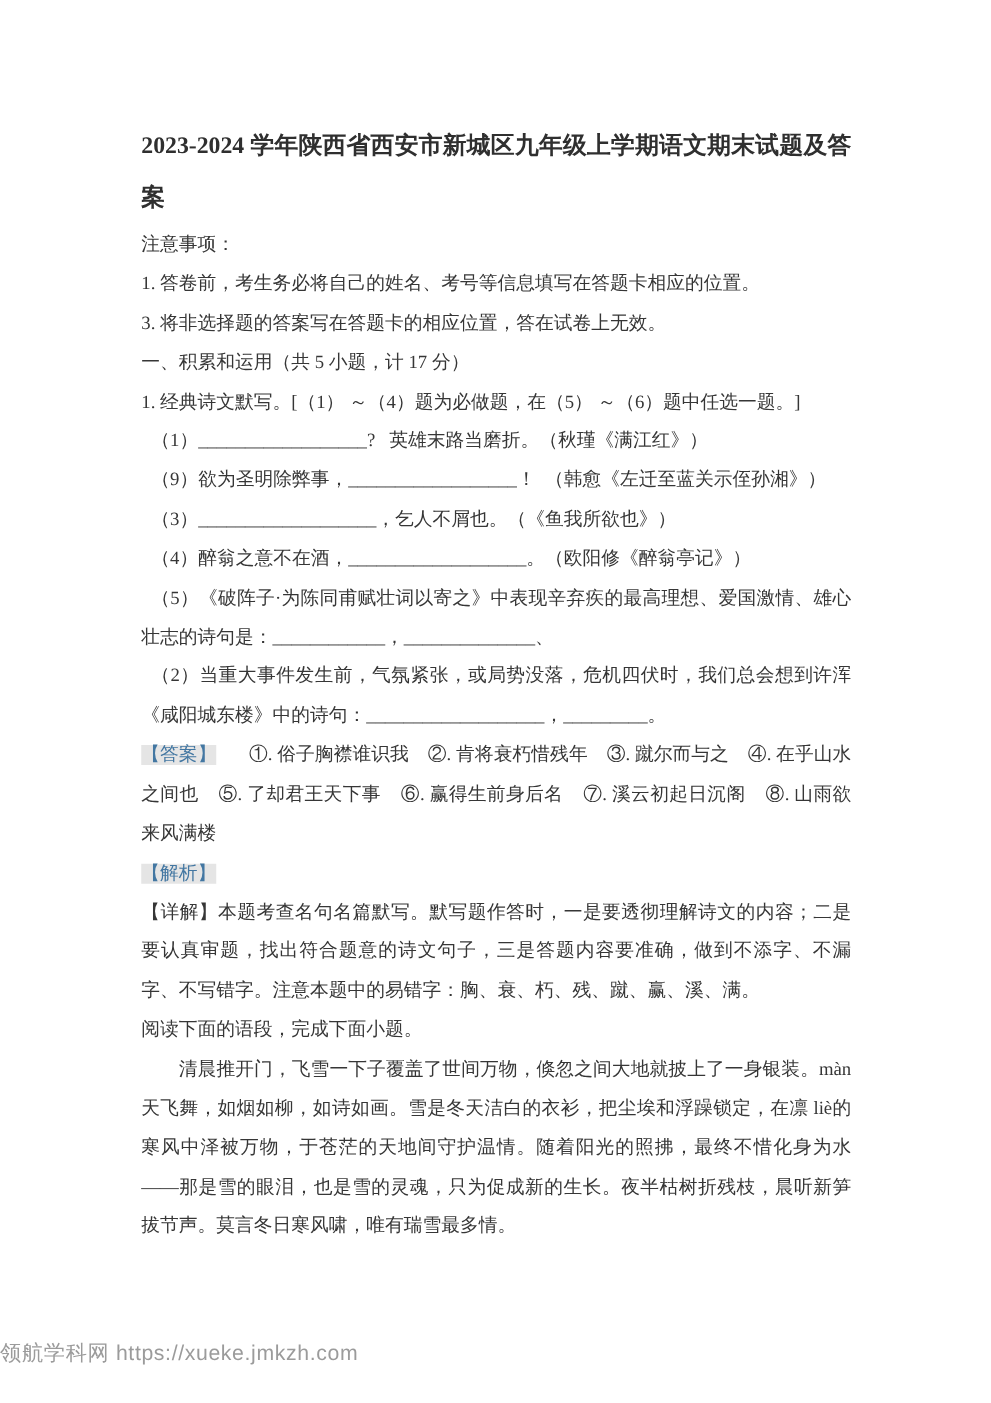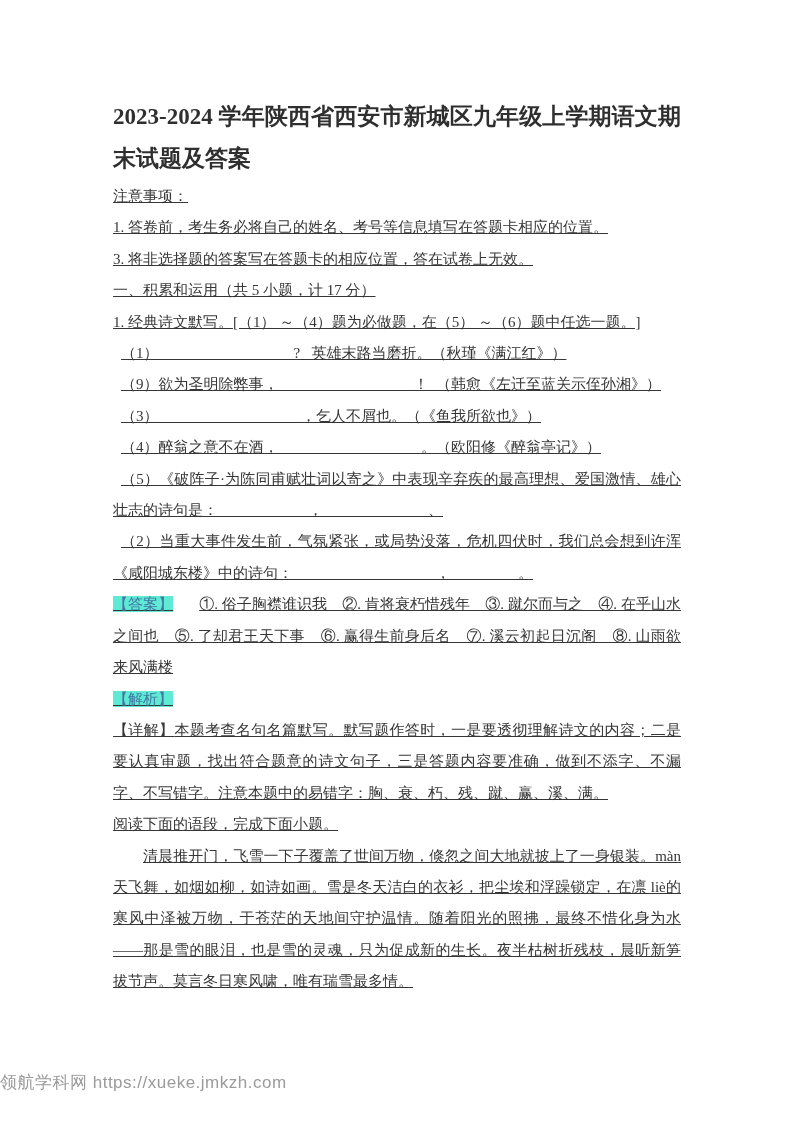--- a/index.html
+++ b/index.html
@@ -13,47 +13,46 @@
     height: 1122px;
     background: #ffffff;
     overflow: hidden;
     font-family: "Liberation Serif", "DejaVu Serif", serif;
     color: #363636;
   }
   .content {
     padding: 96px 112px 0 113px;
   }
   .doc-title {
-    font-size: 23px;
+    font-size: 19px;
     font-weight: bold;
     line-height: 42px;
     margin: 0 0 1px 0;
     color: #2f2f2f;
     text-align: justify;
   }
   .line {
     font-size: 15px;
     line-height: 31.4px;
     margin: 0;
     text-align: justify;
     color: #363636;
-    text-decoration: underline;
   }
   .item {
     text-indent: 8px;
   }
   .passage {
     text-indent: 2em;
   }
   .pre {
     white-space: pre-wrap;
   }
   .marker {
     color: #4377a2;
-    background: #5eead4;
+    background: #e5e5e5;
   }
   .answer-gap {
     margin-right: 26px;
   }
   .footer {
     position: absolute;
     left: 0;
     bottom: 28px;
     width: 100%;
     text-align: left;

